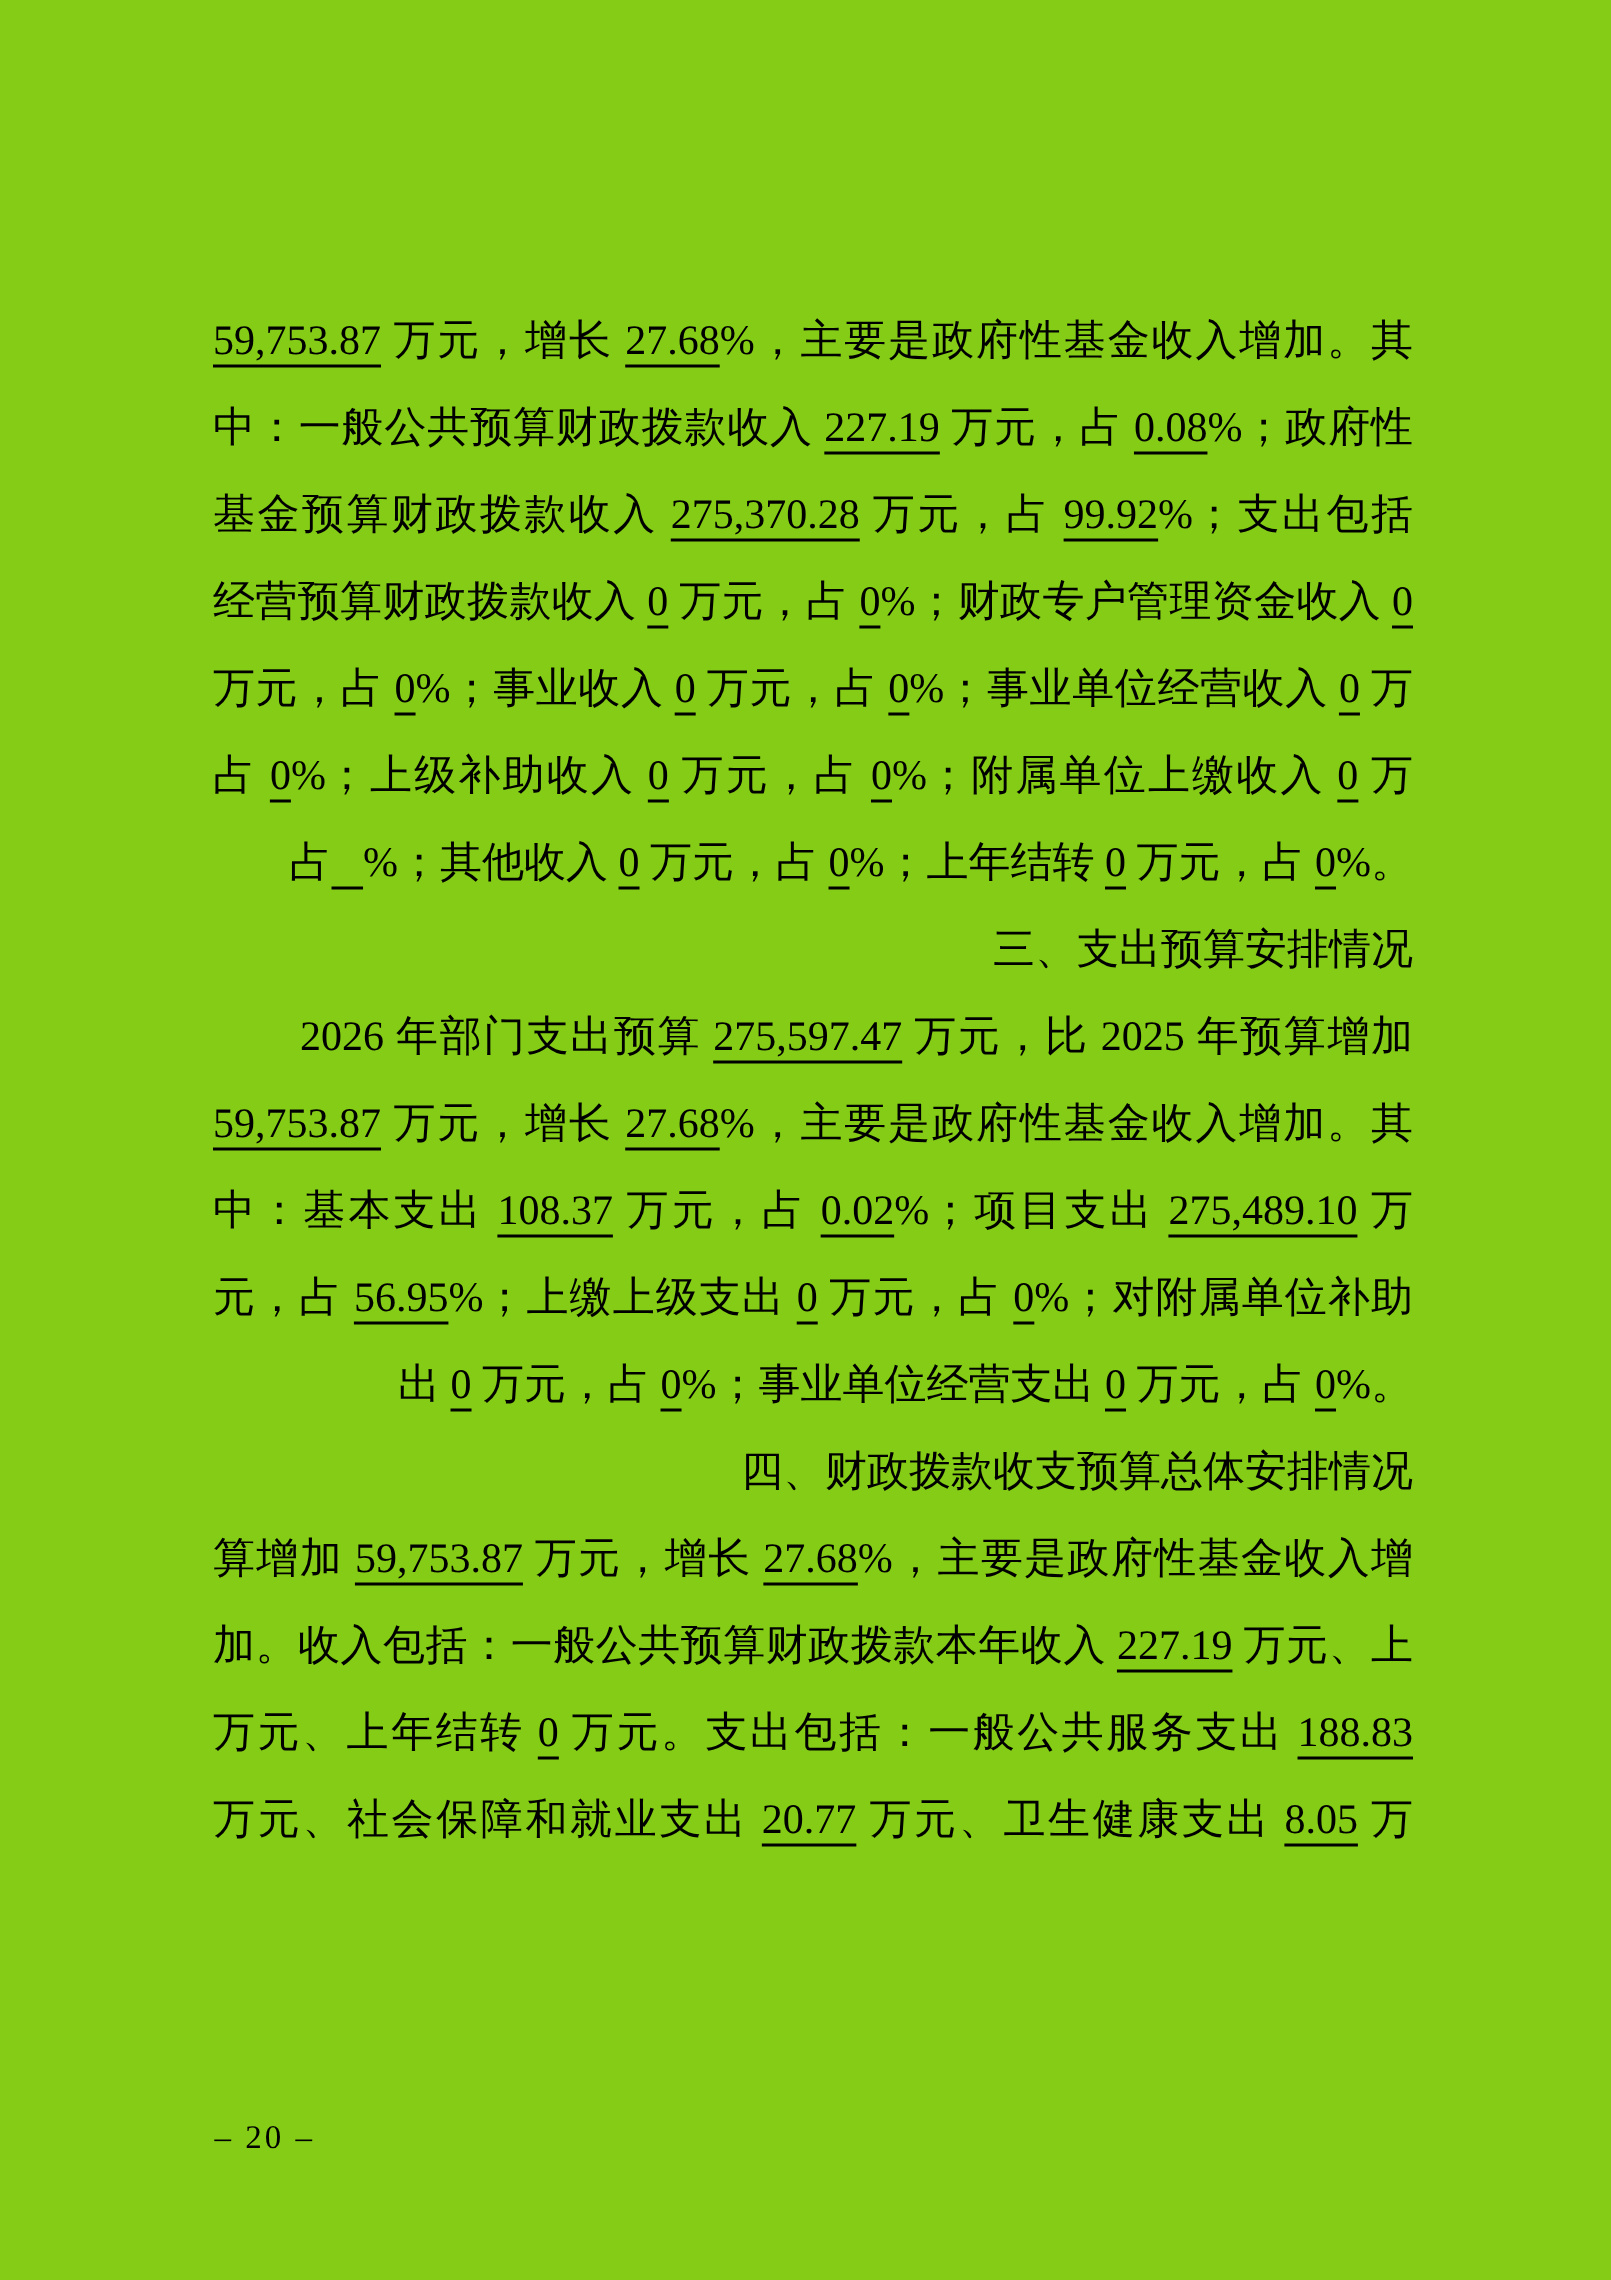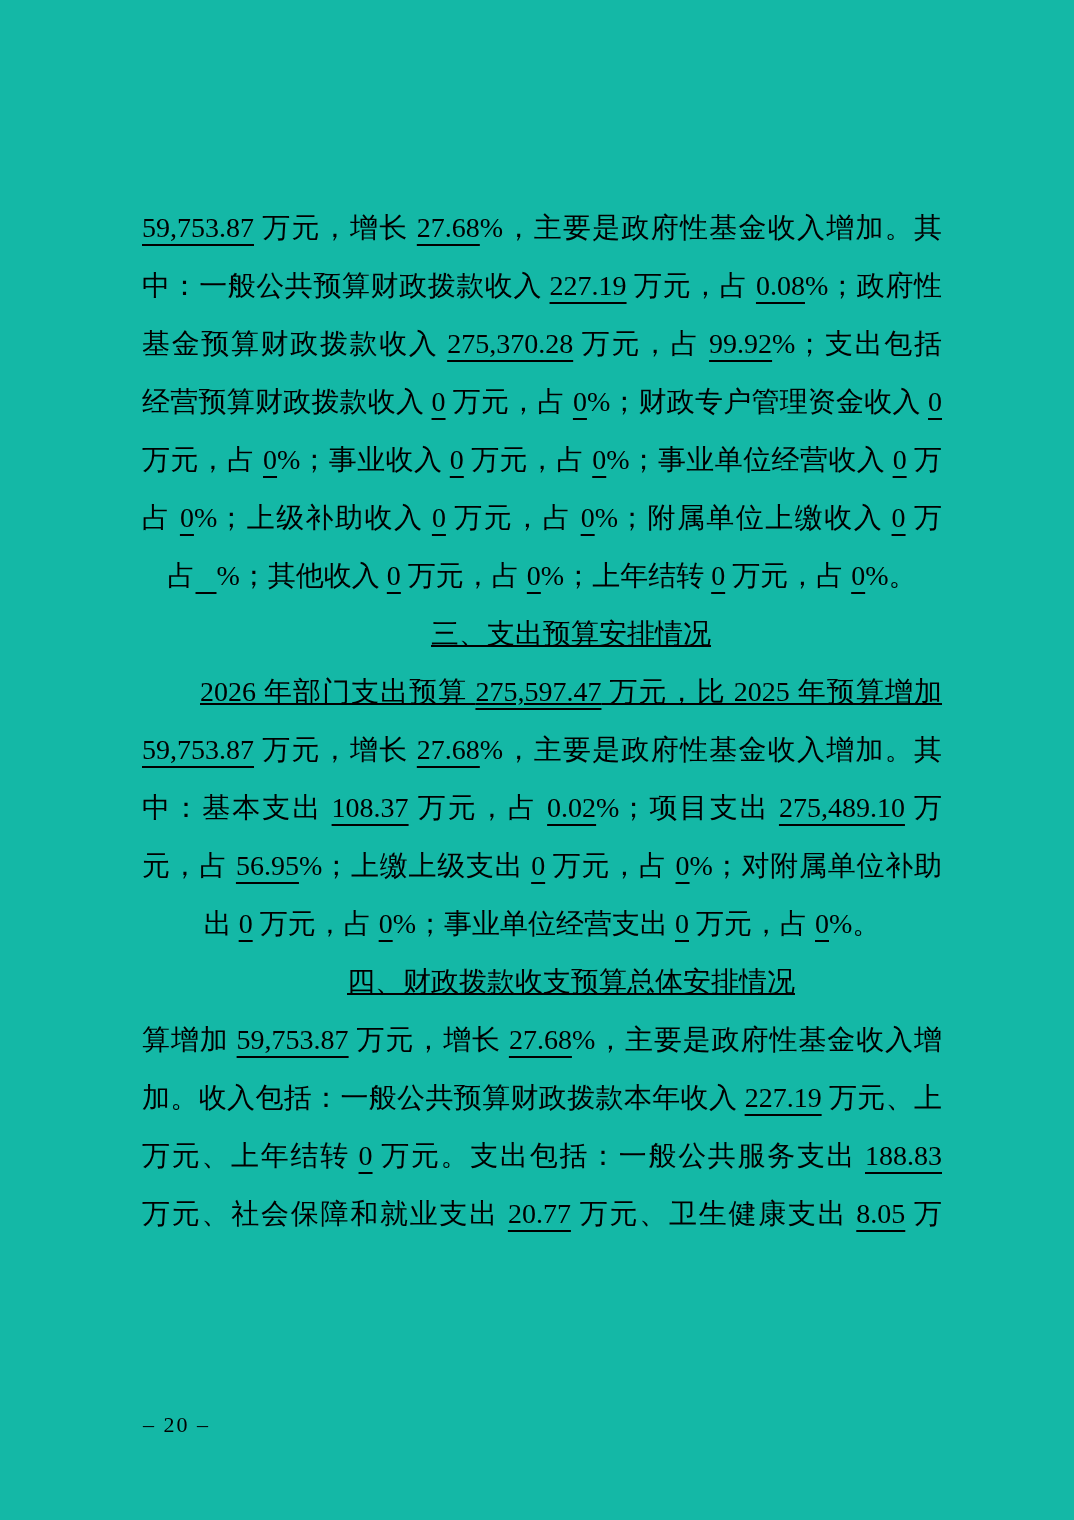--- a/index.html
+++ b/index.html
@@ -11,44 +11,43 @@
     position: relative;
     width: 1074px;
     height: 1520px;
     overflow: hidden;
     font-family: "Liberation Serif", "DejaVu Serif", serif;
     color: #000000;
   }
   .page {
     position: absolute;
     inset: 0;
-    background: #14b8a6;
+    background: #84cc16;
   }
   .doc-body {
     position: absolute;
     left: 142px;
     top: 199px;
     width: 800px;
   }
   .line {
     margin: 0;
     height: 58px;
     line-height: 58px;
     font-size: 28px;
     white-space: normal;
     overflow: hidden;
-    text-align: center;
+    text-align: right;
   }
   .line.justify {
     text-align: justify;
     text-align-last: justify;
   }
   .line.indent {
     text-indent: 58px;
-    text-decoration: underline;
   }
   .u {
     text-decoration: underline;
     text-underline-offset: 7px;
     text-decoration-thickness: 1.5px;
   }
   .page-number {
     position: absolute;
     left: 143px;
     top: 1403px;

